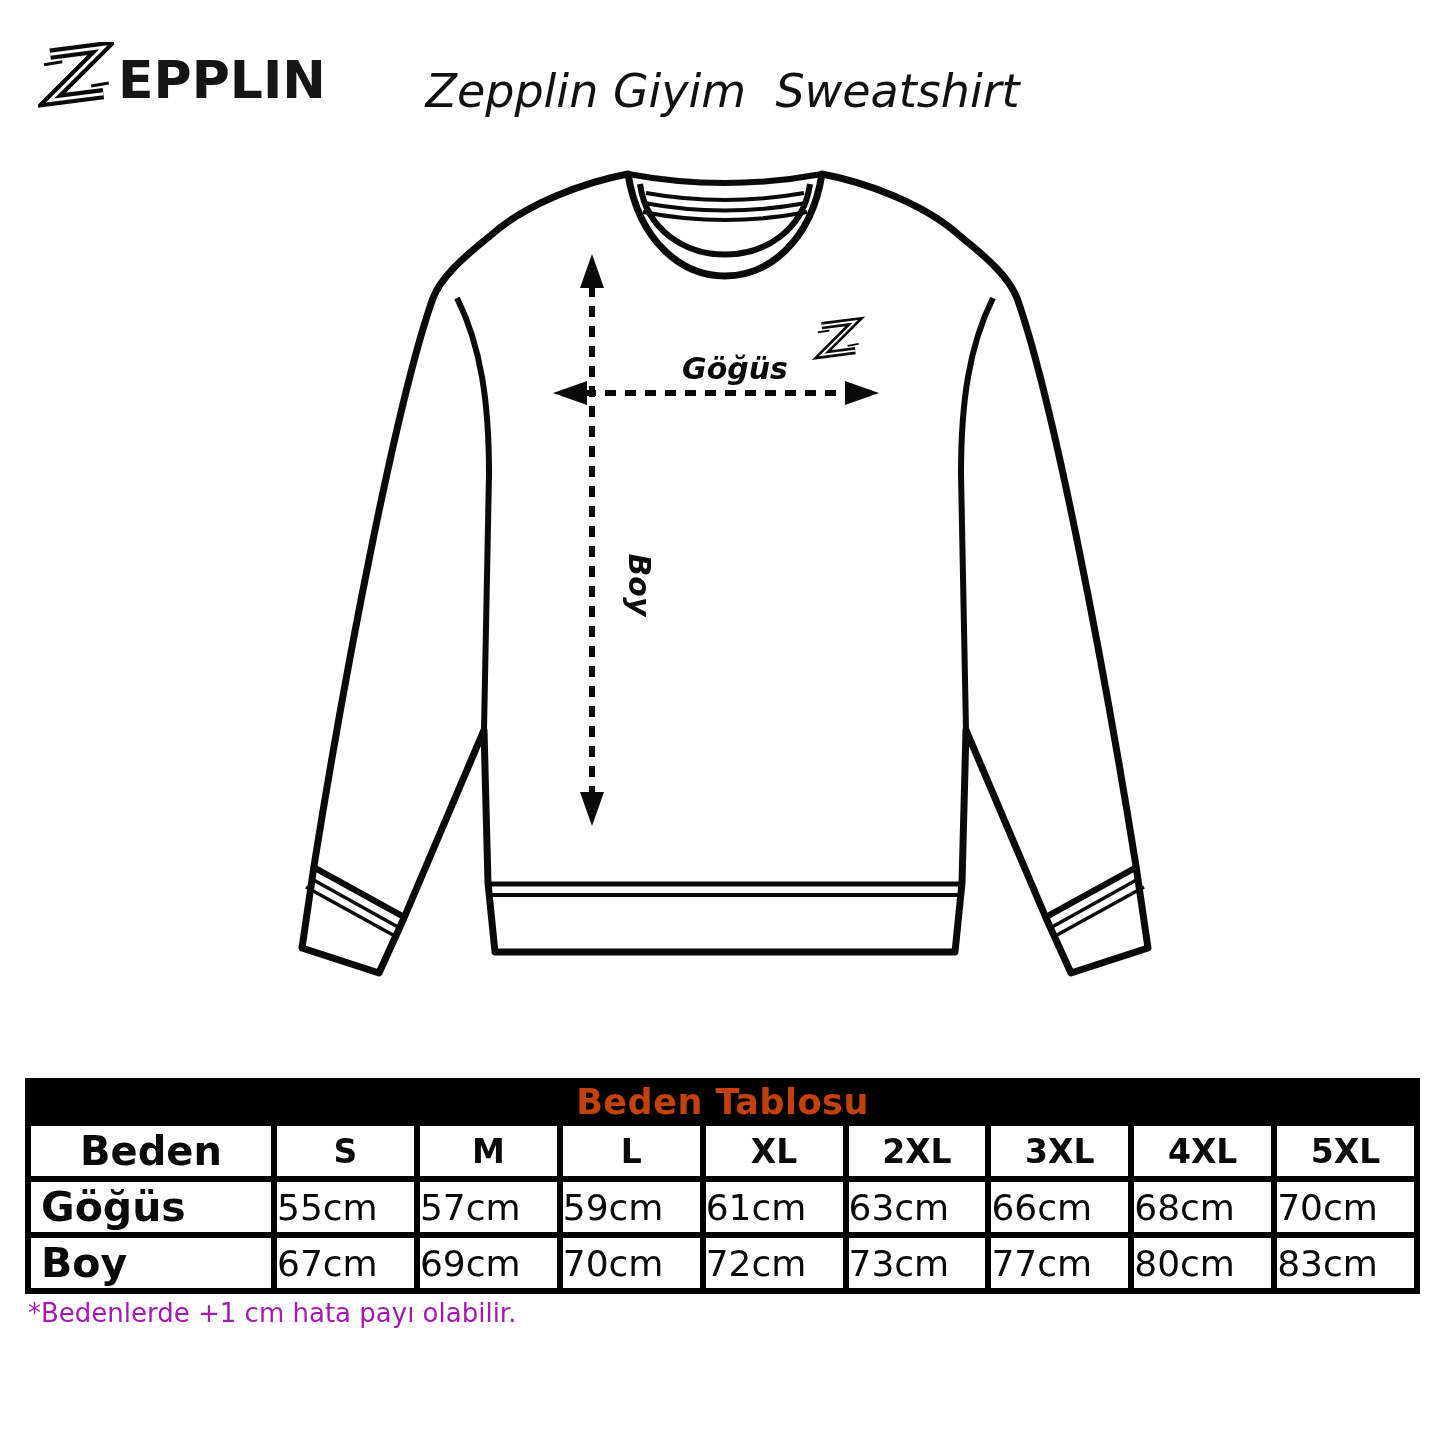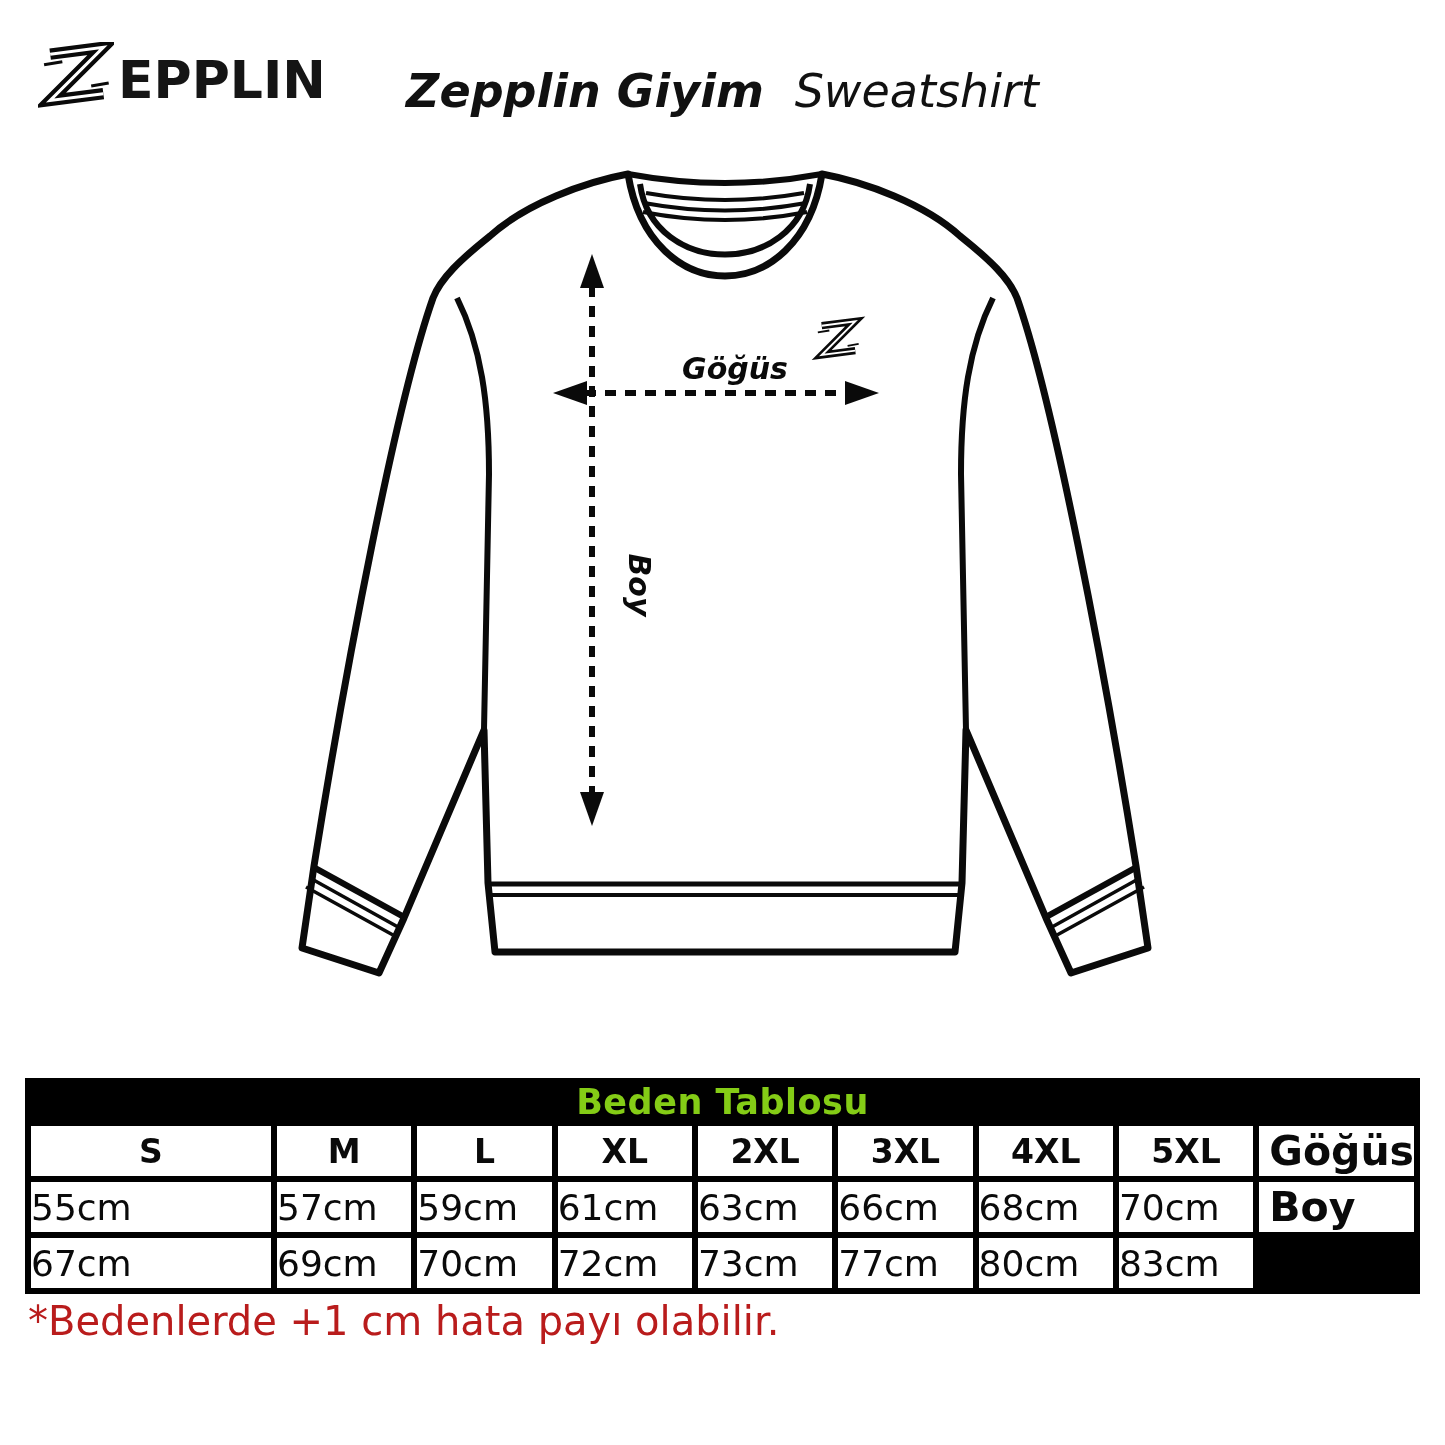--- a/index.html
+++ b/index.html
@@ -8,46 +8,46 @@
     font-family:"DejaVu Sans","Liberation Sans",sans-serif;color:#0a0a0a;
   }
   
   .brand{position:absolute;left:38px;top:42px;display:flex;align-items:center;gap:4px;}
   .brand svg{display:block;}
   .brand-text{font-size:52px;font-weight:600;letter-spacing:0px;color:#151515;line-height:1;}
   .main-title{
     position:absolute;left:0;right:0;top:64px;text-align:center;
     font-style:italic;font-size:46px;line-height:1.2;color:#111;
   }
-  .main-title .t-reg{font-weight:700;}
+  .main-title .t-reg{font-weight:400;}
   .main-title .t-bold{font-weight:400;}
   
   .drawing{position:absolute;left:285px;top:160px;width:880px;height:880px;}
   .drawing svg{display:block;}
   .sketch-label{font-style:italic;font-weight:600;font-size:30px;fill:#0a0a0a;}
   
   .size-table{
     position:absolute;left:25px;top:1078px;width:1395px;box-sizing:border-box;
     background:#000;padding:0 6px 6px 6px;
   }
   .size-table-title{
     height:48px;display:flex;align-items:center;justify-content:center;
-    color:#84cc16;font-weight:700;font-size:35px;letter-spacing:0.5px;
+    color:#c2410c;font-weight:700;font-size:35px;letter-spacing:0.5px;
   }
   .size-grid{
     display:grid;grid-template-columns:240px repeat(8,1fr);
     grid-auto-rows:50px;gap:6px;
   }
   .cell{background:#fff;display:flex;align-items:center;box-sizing:border-box;color:#0a0a0a;}
   .cell.head{justify-content:center;font-weight:700;font-size:33px;}
   .cell.head.label-col{font-size:40px;}
   .cell.rowlabel{font-weight:700;font-size:41px;padding-left:10px;}
   .cell.value{font-size:36px;padding-left:0;}
   
-  .footnote{position:absolute;left:28px;top:1298px;font-size:40px;color:#b91c1c;}
+  .footnote{position:absolute;left:28px;top:1298px;font-size:26px;color:#a21caf;}
 </style>
 </head>
 <body>
 
 <div class="page">
 
   <div class="brand">
     <svg width="76" height="76" viewBox="0 0 100 100" aria-hidden="true">
       <defs>
         <g id="zlogo">
@@ -127,20 +127,21 @@
       </g>
 
       <text class="sketch-label" x="450" y="219" text-anchor="middle">Göğüs</text>
       <text class="sketch-label" transform="translate(344,425) rotate(90)" text-anchor="middle">Boy</text>
     </svg>
   </div>
 
   <div class="size-table">
     <div class="size-table-title">Beden Tablosu</div>
     <div class="size-grid" id="size-grid">
+        <div class="cell head label-col">Beden</div>
         <div class="cell head">S</div>
         <div class="cell head">M</div>
         <div class="cell head">L</div>
         <div class="cell head">XL</div>
         <div class="cell head">2XL</div>
         <div class="cell head">3XL</div>
         <div class="cell head">4XL</div>
         <div class="cell head">5XL</div>
         <div class="cell rowlabel">Göğüs</div>
         <div class="cell value">55cm</div>

